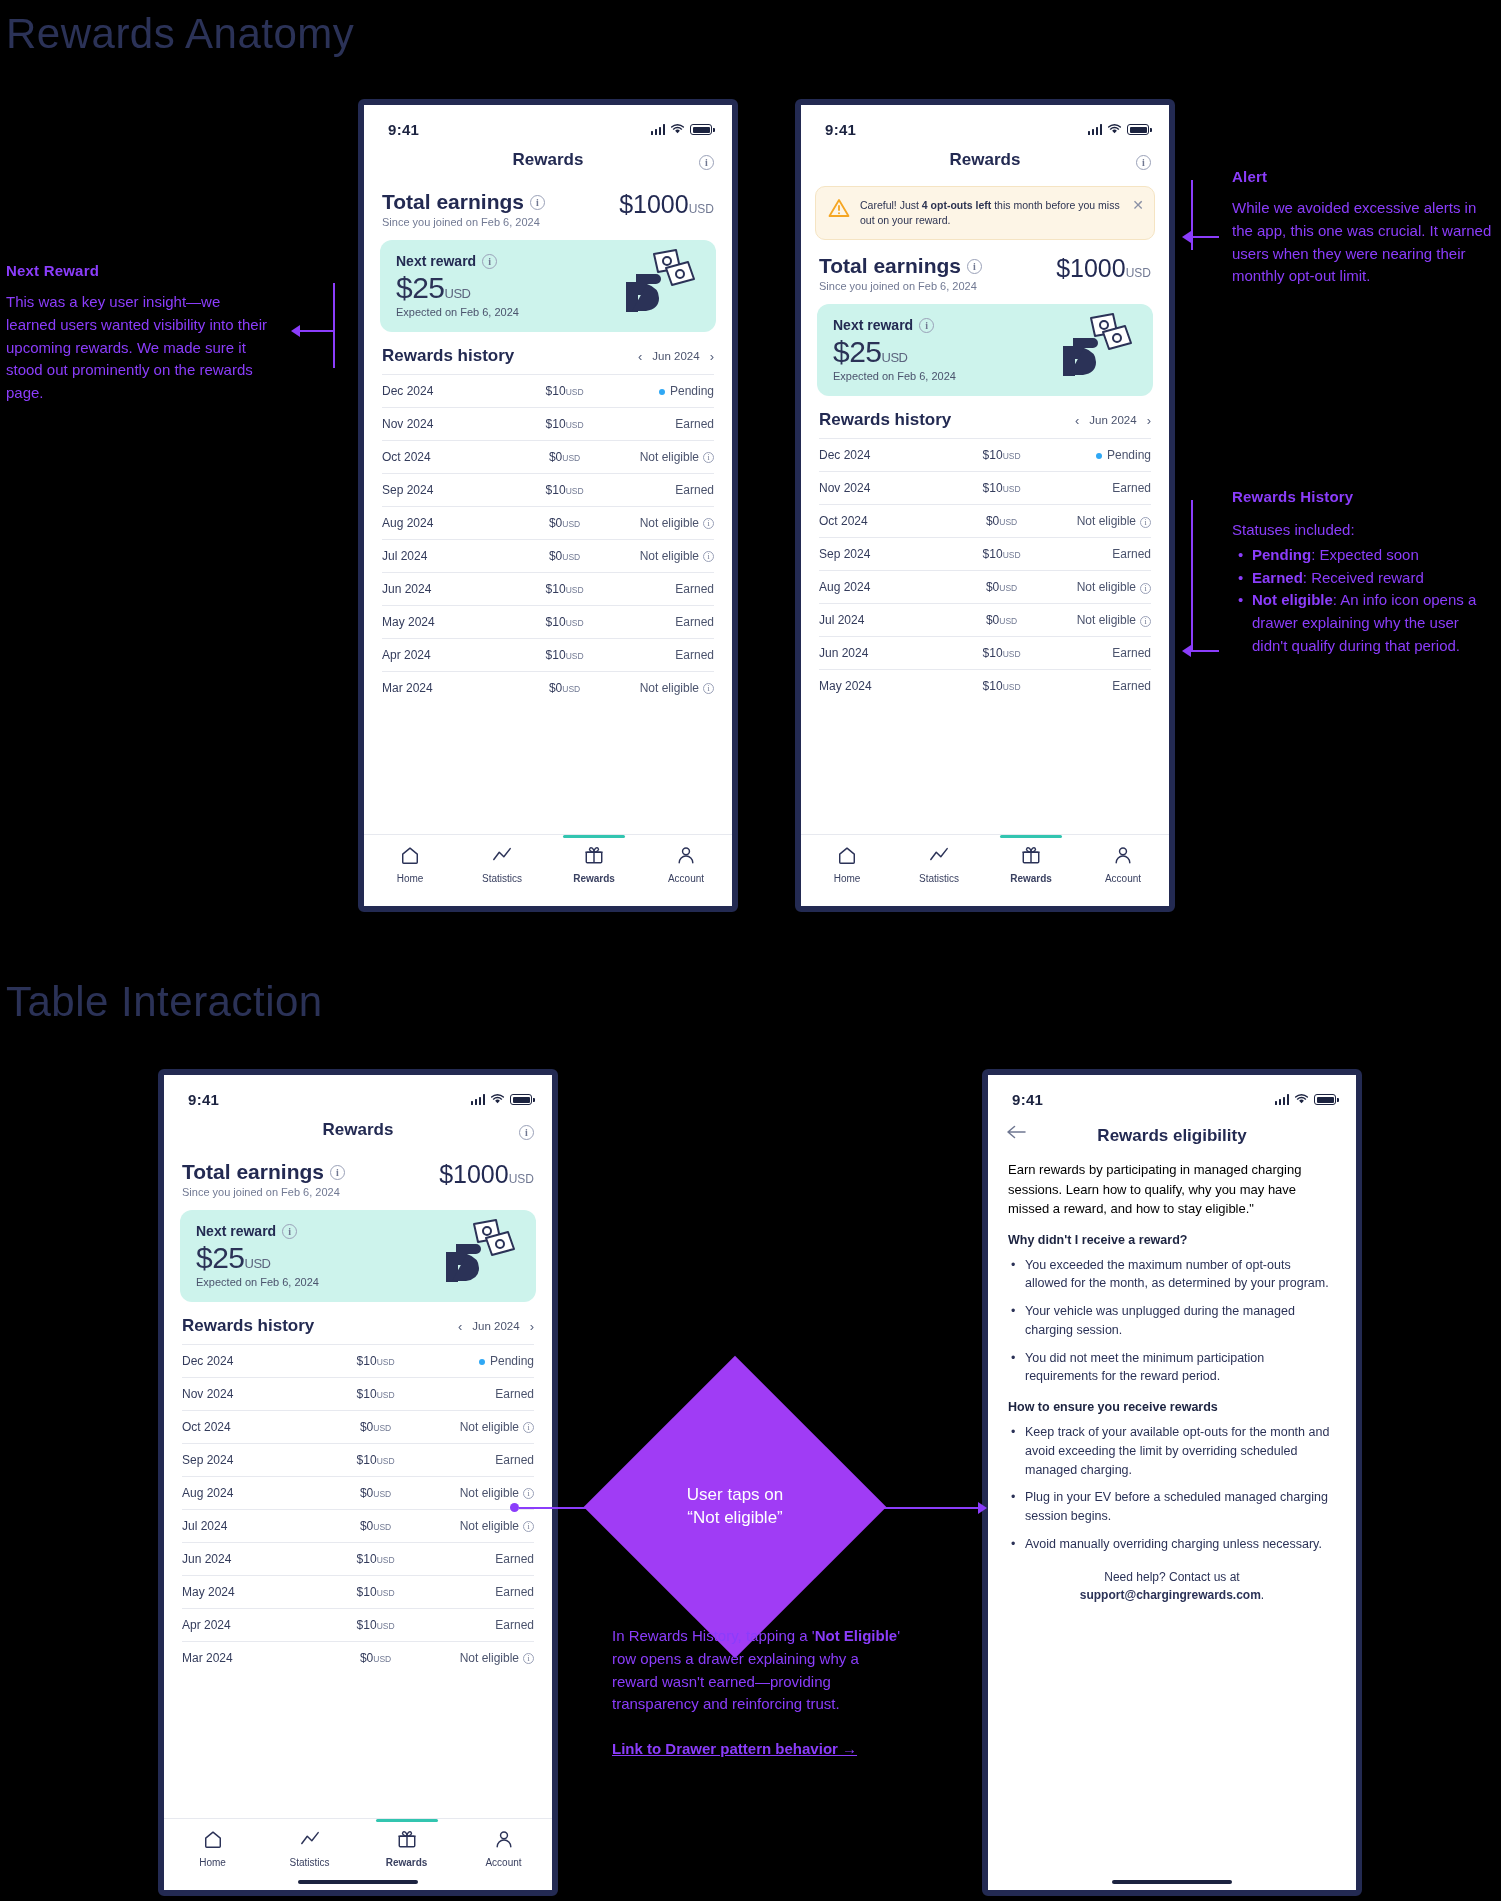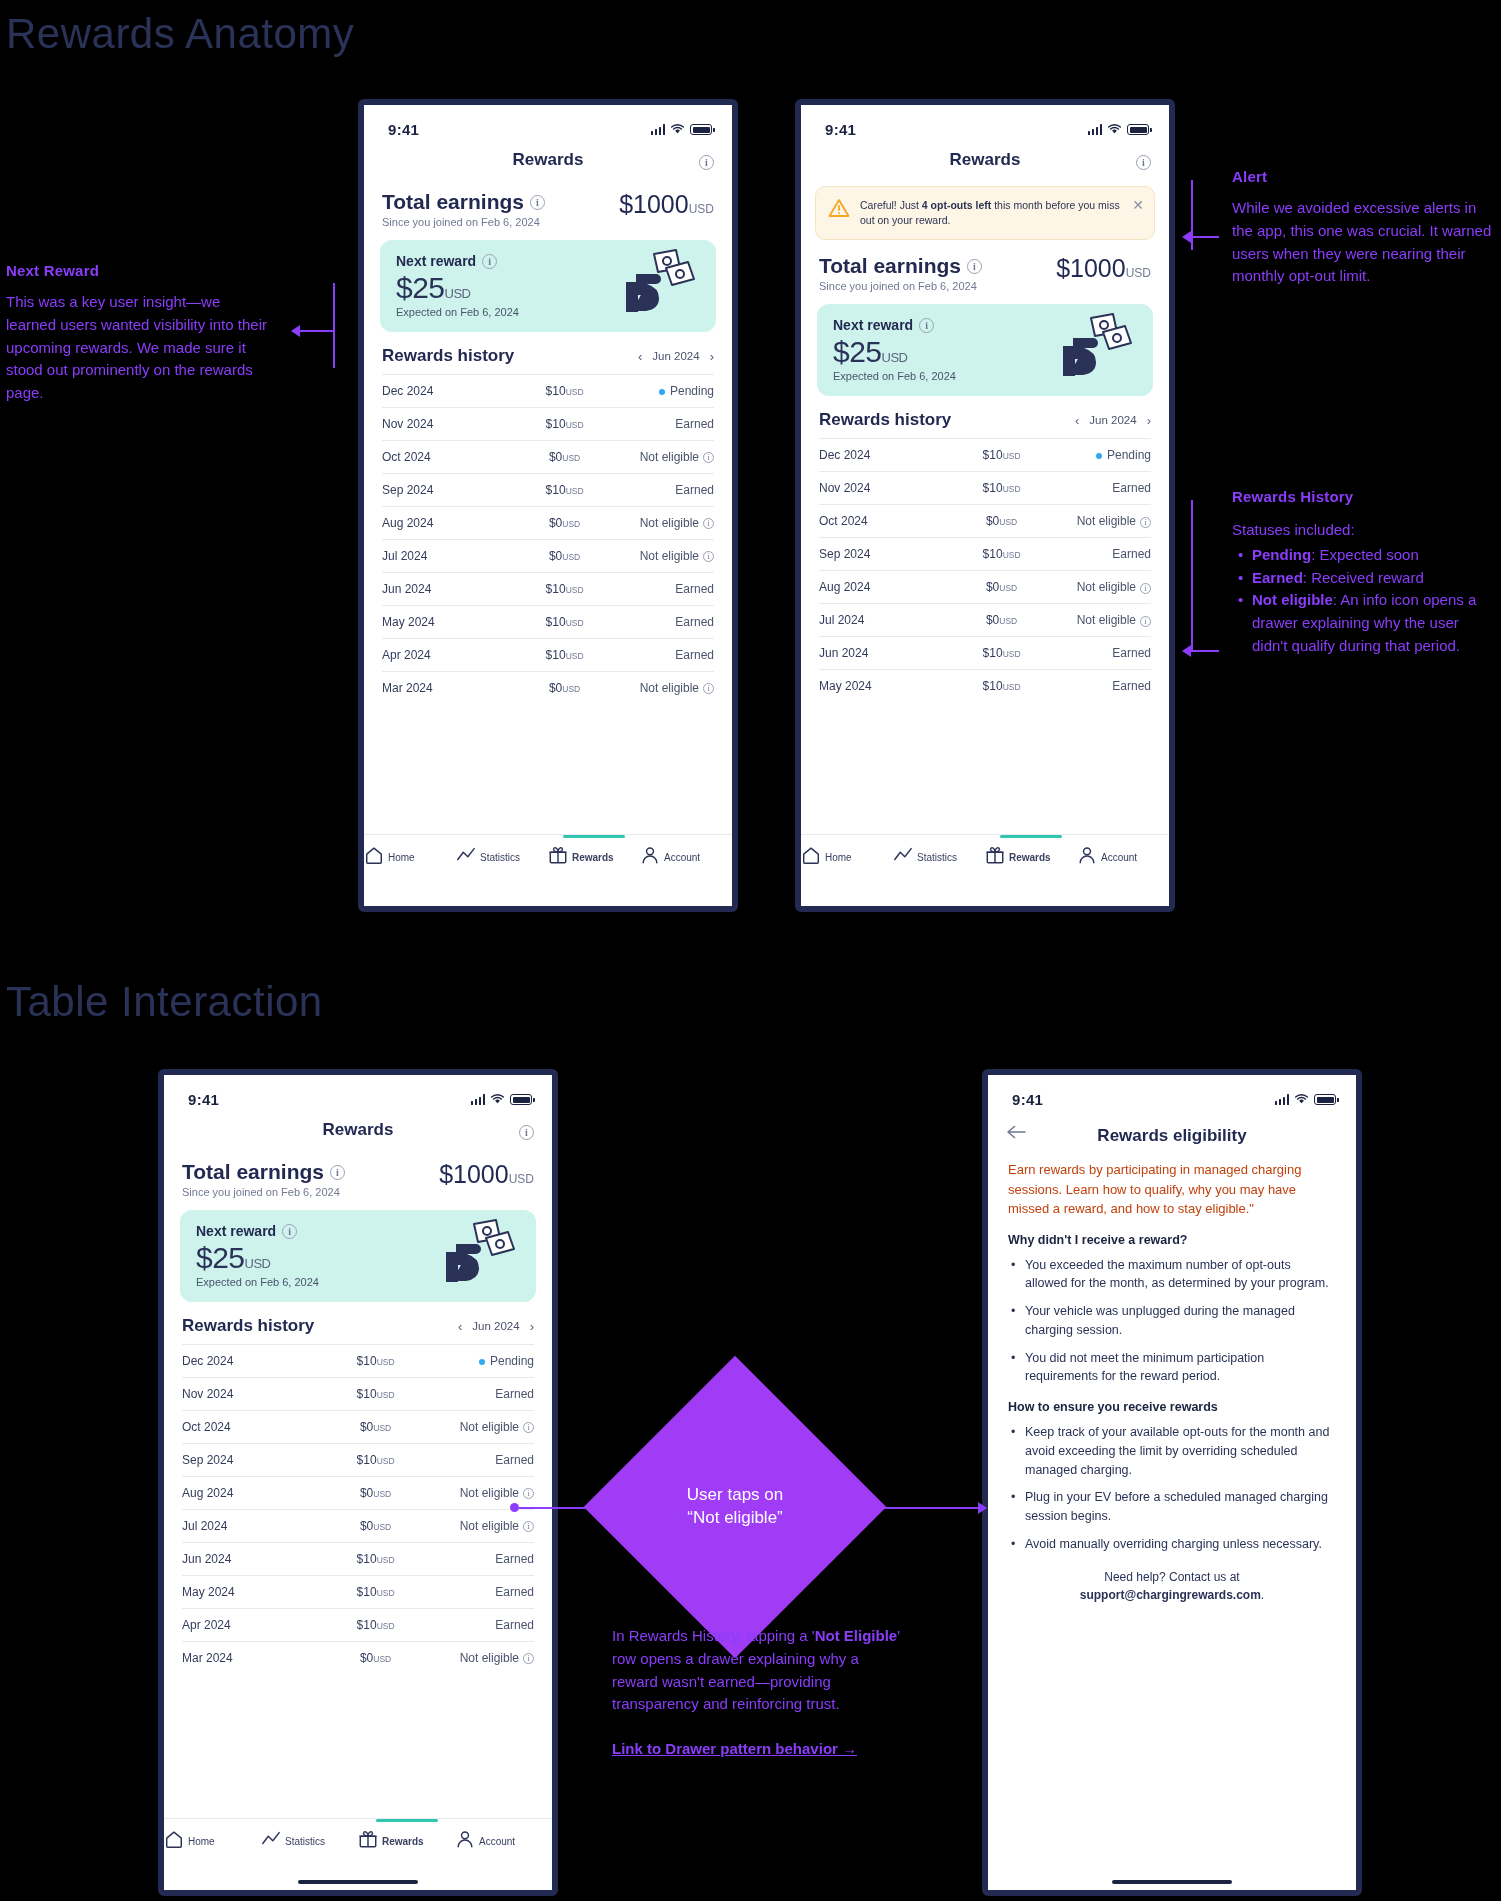--- a/index.html
+++ b/index.html
@@ -169,35 +169,35 @@
     display:inline-block; margin-left:4px; vertical-align: middle;
     font-family: "Liberation Serif", serif;
   }
 
   
   .tabbar {
     position: absolute; left:0; right:0; bottom:0; height: 72px;
     background: #fff; border-top: 1px solid #e7e9ef;
     display:flex; align-items:flex-start; padding-top: 10px;
   }
-  .tab { flex:1; display:flex; flex-direction:row; align-items:center; gap:4px; position: relative; }
+  .tab { flex:1; display:flex; flex-direction:column; align-items:center; gap:4px; position: relative; }
   .tab-label { font-size: 10px; color: #3a4161; }
   .tab.active .tab-label { font-weight: 700; }
   .tab.active::before {
     content:""; position:absolute; top:-10px; left:50%; transform:translateX(-50%);
     width: 62px; height: 3px; background: #32c5b0; border-radius: 2px;
   }
   .home-indicator {
     position:absolute; bottom:6px; left:50%; transform:translateX(-50%);
     width: 120px; height: 4px; border-radius: 2px; background:#1c2340;
   }
 
   
   .drawer-body { padding: 4px 20px 10px; }
-  .drawer-p { font-size: 13px; line-height: 1.5; color: #c2410c; margin-bottom: 14px; }
+  .drawer-p { font-size: 13px; line-height: 1.5; color: #000000; margin-bottom: 14px; }
   .drawer-h { font-size: 12.5px; font-weight: 700; color: #1c2340; margin-bottom: 9px; }
   .drawer-ul { list-style:none; margin-bottom: 14px; }
   .drawer-ul li {
     font-size: 12.5px; line-height: 1.5; color: #2b3257;
     padding-left: 17px; position: relative; margin-bottom: 9px;
   }
   .drawer-ul li::before { content:"•"; position:absolute; left:3px; top:0; }
   .drawer-foot { text-align:center; font-size: 12px; color:#2b3257; line-height:1.5; margin-top: 4px; }
   .drawer-foot b { font-weight: 700; }
 

